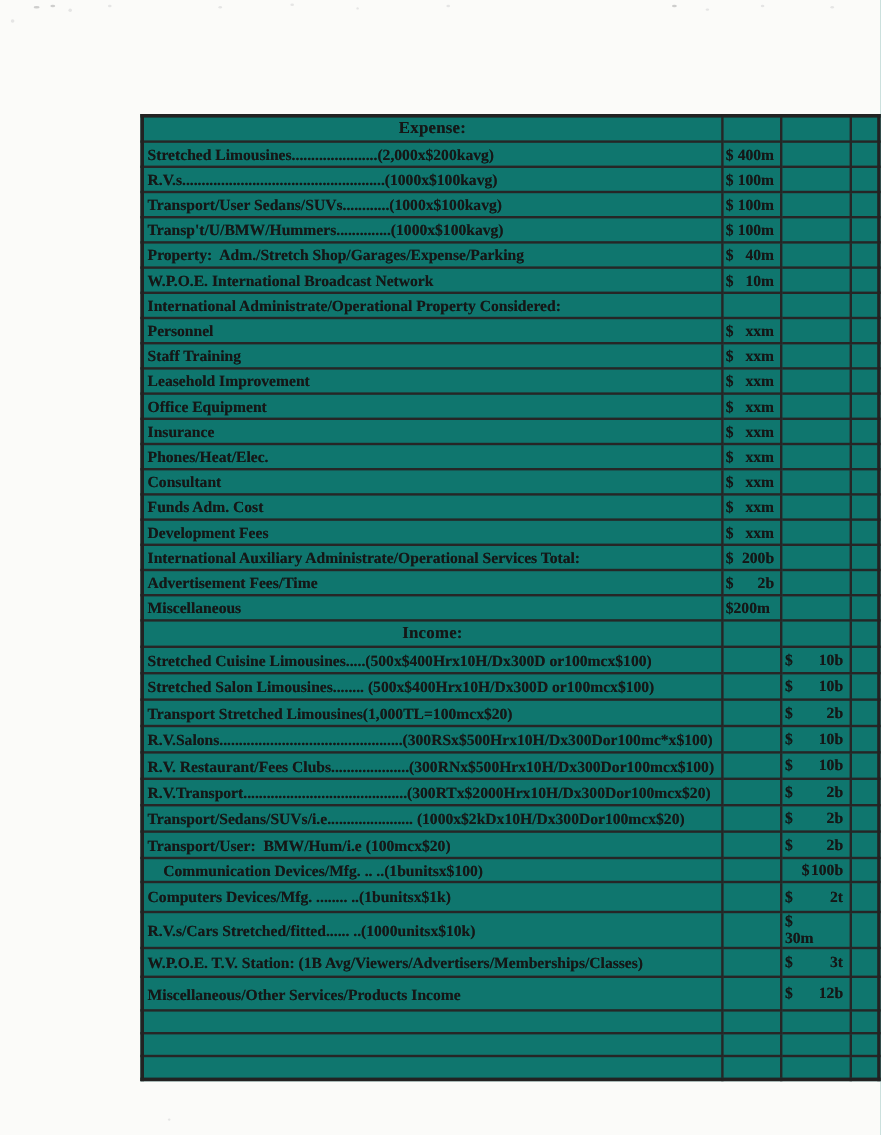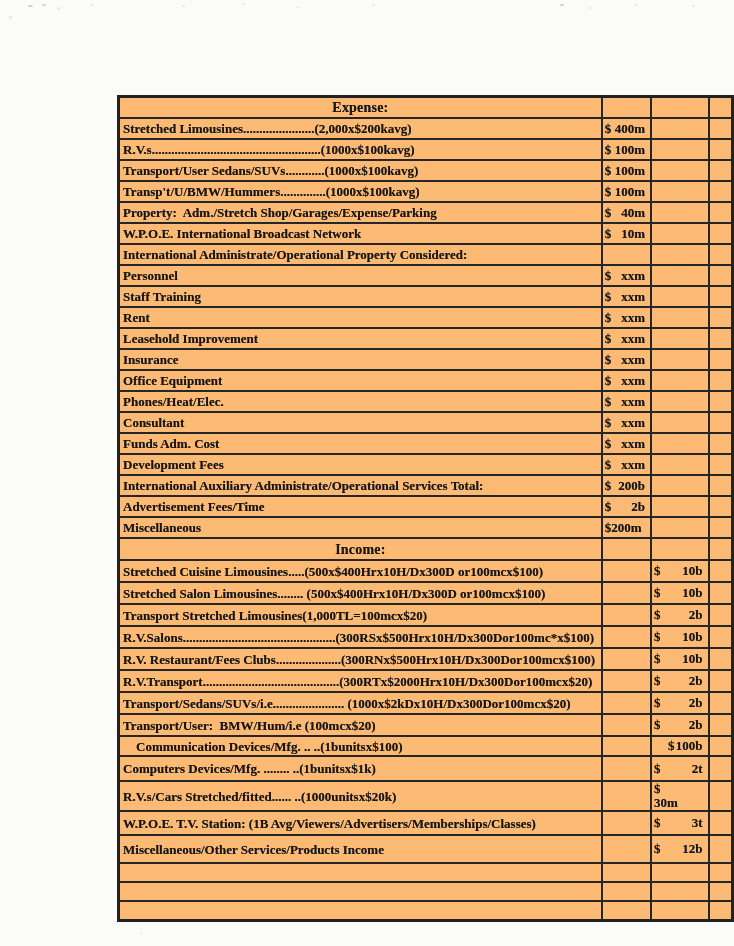--- a/index.html
+++ b/index.html
@@ -11,21 +11,21 @@
   }
   .paper{position:absolute;inset:0;}
   
   .speck{position:absolute;background:rgba(90,90,95,.28);border-radius:50%;}
   .speck.f{background:rgba(120,120,125,.16);}
   
   table.sheet{
     position:absolute;left:117px;top:95px;
     border-collapse:collapse;table-layout:fixed;
     border:3px solid #222;
-    background:#fdba74;
+    background:#0f766e;
   }
   td{
     border:2px solid #262626;
     font-weight:700;
     font-size:13px;
     vertical-align:middle;
     overflow:hidden;
     text-shadow:0 0 .5px rgba(10,10,10,.55);
   }
   td.c-desc{width:487px;padding:1px 3px;white-space:pre;line-height:15px;}
@@ -126,39 +126,33 @@
         <td class="c-amt c-a2"></td>
         <td class="c-last"></td>
       </tr>
       <tr class="v-exp">
         <td class="c-desc">Staff Training</td>
         <td class="c-amt c-a1"><span class="amt-flex"><span>$</span><span>xxm</span></span></td>
         <td class="c-amt c-a2"></td>
         <td class="c-last"></td>
       </tr>
       <tr class="v-exp">
-        <td class="c-desc">Rent</td>
-        <td class="c-amt c-a1"><span class="amt-flex"><span>$</span><span>xxm</span></span></td>
-        <td class="c-amt c-a2"></td>
-        <td class="c-last"></td>
-      </tr>
-      <tr class="v-exp">
         <td class="c-desc">Leasehold Improvement</td>
         <td class="c-amt c-a1"><span class="amt-flex"><span>$</span><span>xxm</span></span></td>
         <td class="c-amt c-a2"></td>
         <td class="c-last"></td>
       </tr>
       <tr class="v-exp">
+        <td class="c-desc">Office Equipment</td>
+        <td class="c-amt c-a1"><span class="amt-flex"><span>$</span><span>xxm</span></span></td>
+        <td class="c-amt c-a2"></td>
+        <td class="c-last"></td>
+      </tr>
+      <tr class="v-exp">
         <td class="c-desc">Insurance</td>
-        <td class="c-amt c-a1"><span class="amt-flex"><span>$</span><span>xxm</span></span></td>
-        <td class="c-amt c-a2"></td>
-        <td class="c-last"></td>
-      </tr>
-      <tr class="v-exp">
-        <td class="c-desc">Office Equipment</td>
         <td class="c-amt c-a1"><span class="amt-flex"><span>$</span><span>xxm</span></span></td>
         <td class="c-amt c-a2"></td>
         <td class="c-last"></td>
       </tr>
       <tr class="v-exp">
         <td class="c-desc">Phones/Heat/Elec.</td>
         <td class="c-amt c-a1"><span class="amt-flex"><span>$</span><span>xxm</span></span></td>
         <td class="c-amt c-a2"></td>
         <td class="c-last"></td>
       </tr>
@@ -258,21 +252,21 @@
         <td class="c-amt c-a2"><span class="amt-flex"><span>$</span><span>100b</span></span></td>
         <td class="c-last"></td>
       </tr>
       <tr class="v-t23">
         <td class="c-desc">Computers Devices/Mfg. ........ ..(1bunitsx$1k)</td>
         <td class="c-amt c-a1"></td>
         <td class="c-amt c-a2"><span class="amt-flex"><span>$</span><span>2t</span></span></td>
         <td class="c-last"></td>
       </tr>
       <tr class="v-t34">
-        <td class="c-desc">R.V.s/Cars Stretched/fitted...... ..(1000unitsx$20k)</td>
+        <td class="c-desc">R.V.s/Cars Stretched/fitted...... ..(1000unitsx$10k)</td>
         <td class="c-amt c-a1"></td>
         <td class="c-amt c-a2"><span class="amt-line">$</span><span class="amt-line">30m</span></td>
         <td class="c-last"></td>
       </tr>
       <tr class="v-t22">
         <td class="c-desc">W.P.O.E. T.V. Station: (1B Avg/Viewers/Advertisers/Memberships/Classes)</td>
         <td class="c-amt c-a1"></td>
         <td class="c-amt c-a2"><span class="amt-flex"><span>$</span><span>3t</span></span></td>
         <td class="c-last"></td>
       </tr>

